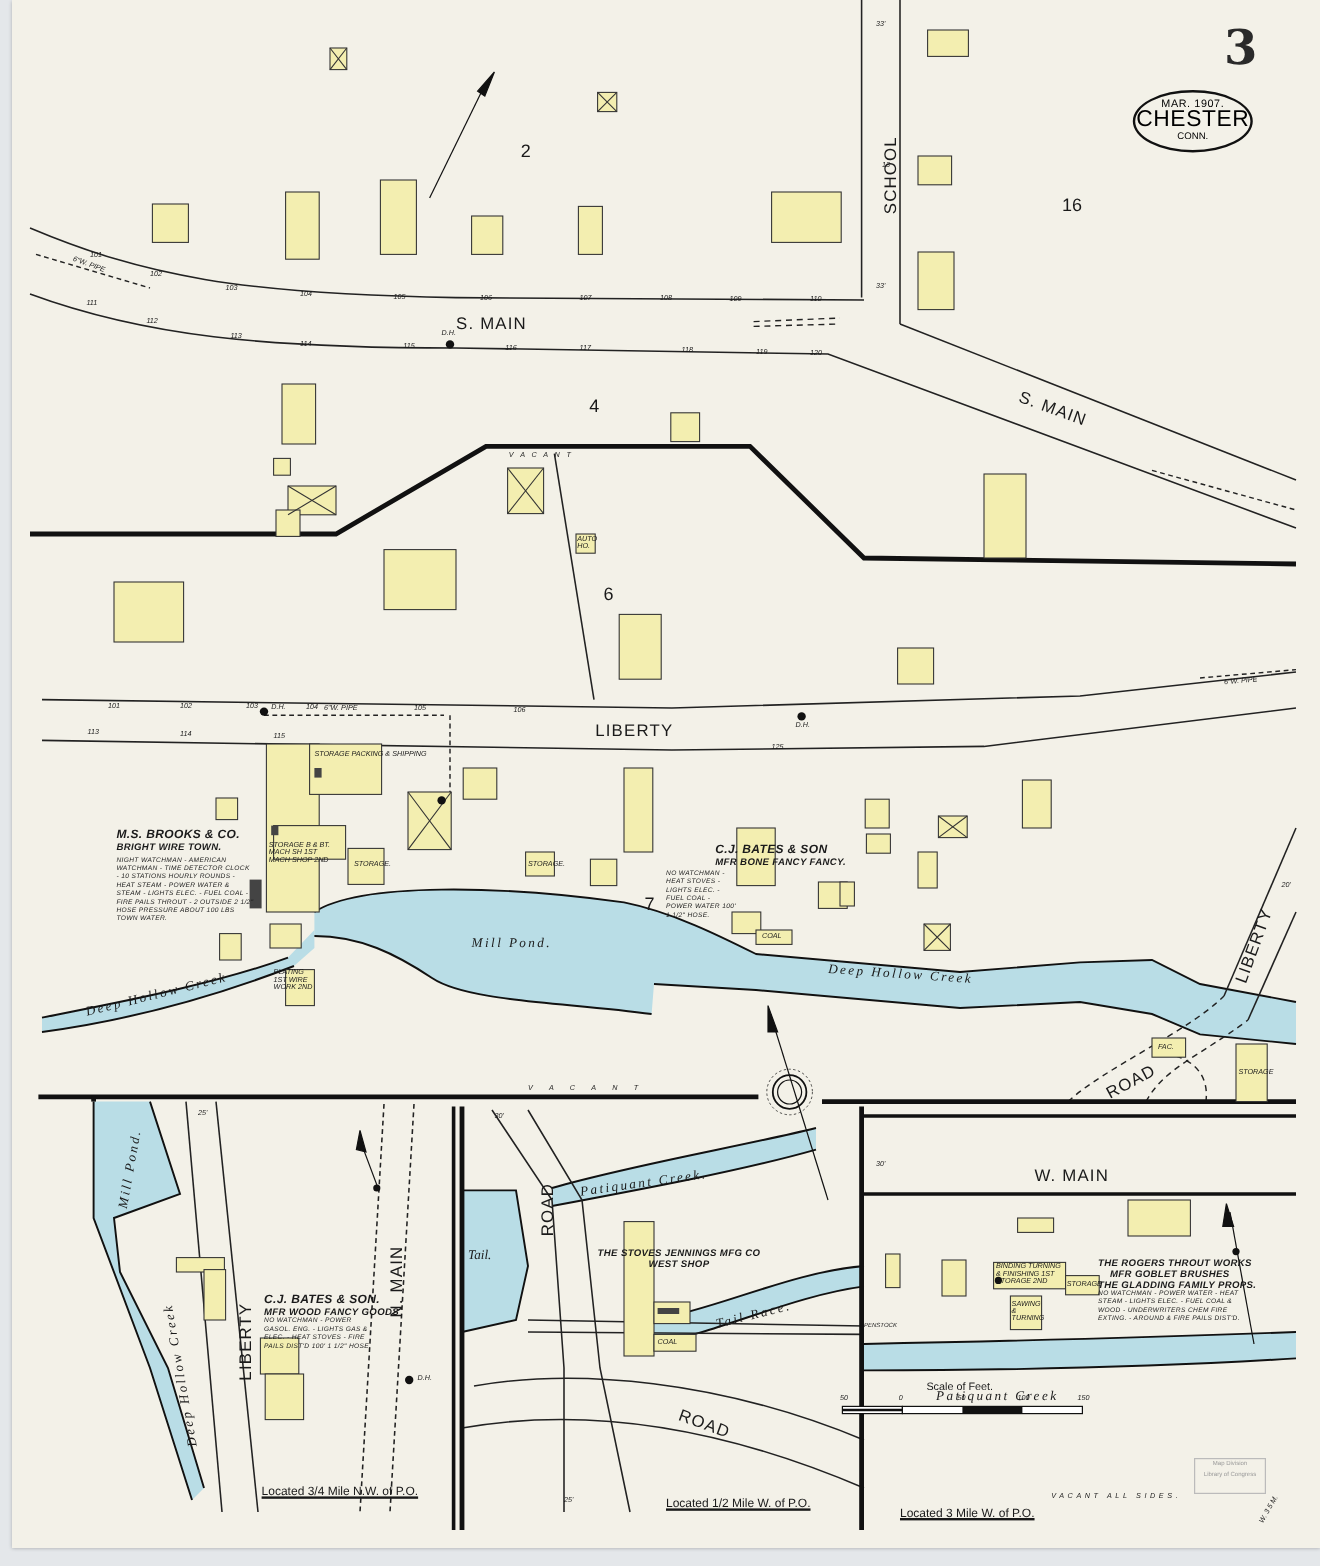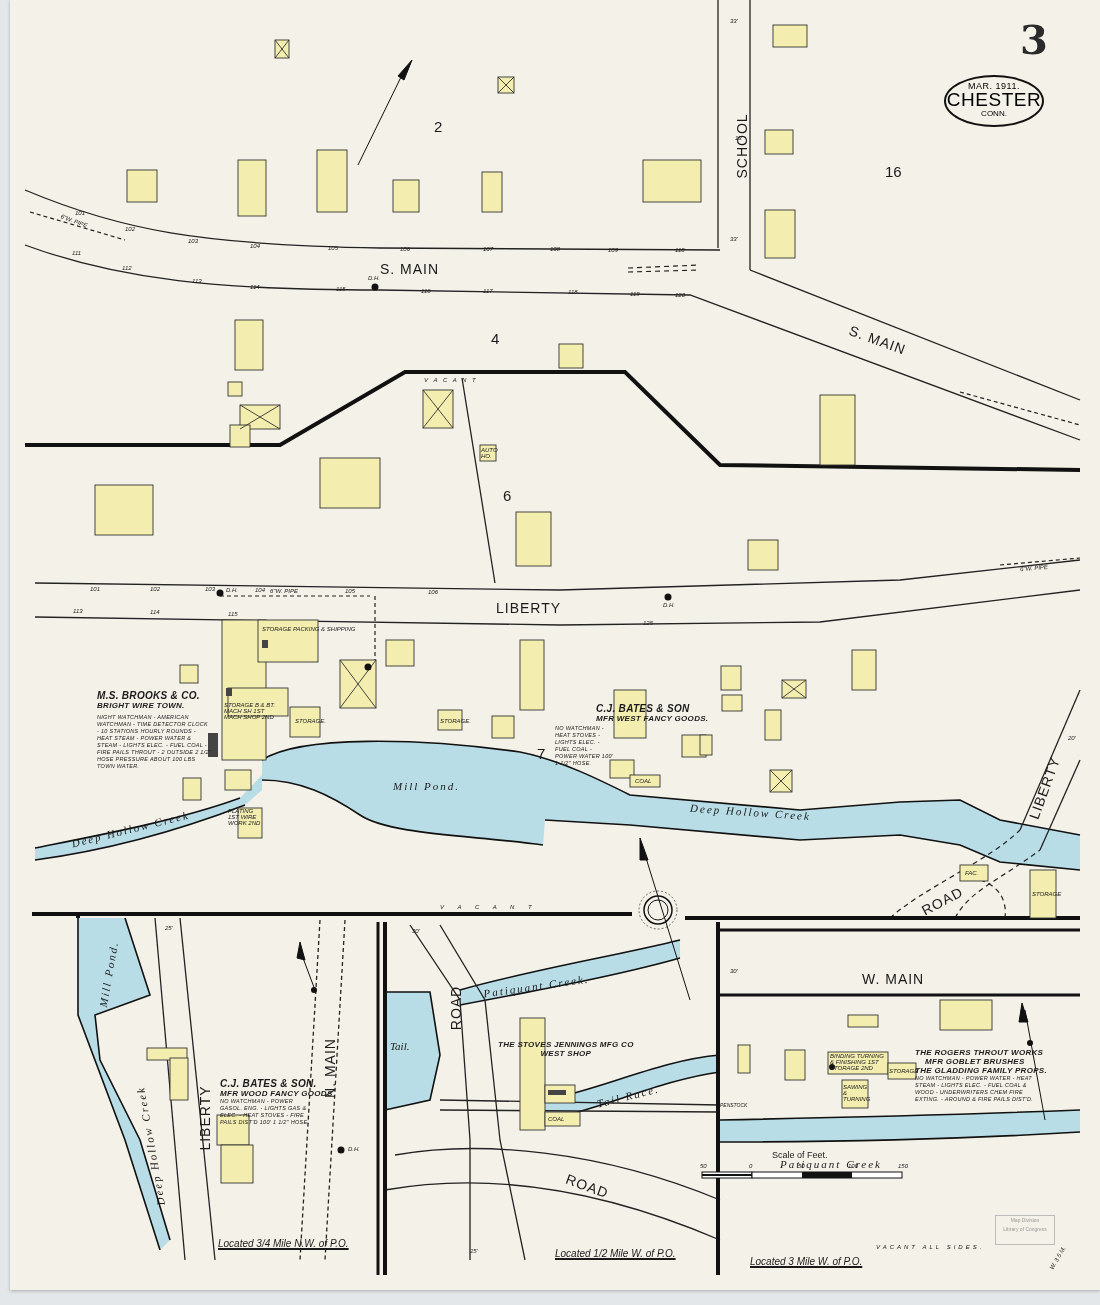--- a/index.html
+++ b/index.html
@@ -6,21 +6,21 @@
   body{width:1100px;height:1305px;background:#e4e7ea;overflow:hidden;position:relative;font-family:"Liberation Sans",sans-serif;}
   .sheet{position:absolute;left:10px;top:0;width:1090px;height:1290px;background:#f3f1e8;box-shadow:0 1px 3px rgba(0,0,0,.25);}
   svg.map{position:absolute;left:0;top:0;width:1100px;height:1305px;}
   .lbl{position:absolute;color:#1a1a1a;white-space:nowrap;}
   .street{font-family:"Liberation Sans",sans-serif;font-size:14px;letter-spacing:1px;}
   .blocknum{font-size:15px;}
   .firm{font-family:"Liberation Sans",sans-serif;font-style:italic;font-weight:bold;font-size:10px;letter-spacing:.3px;}
   .note{font-family:"Liberation Sans",sans-serif;font-style:italic;font-size:5.5px;line-height:7px;letter-spacing:.3px;white-space:normal;}
   .water{font-family:"Liberation Serif",serif;font-style:italic;font-size:11px;letter-spacing:2px;}
   .tiny{font-size:6px;font-style:italic;}
-  .located{font-family:"Liberation Sans",sans-serif;font-style:italic;font-size:10px;text-decoration:underline;text-decoration-thickness:1.5px;}
+  .located{font-family:"Liberation Sans",sans-serif;font-size:10px;text-decoration:underline;text-decoration-thickness:1.5px;}
   .cartouche{position:absolute;left:944px;top:75px;width:96px;height:48px;border:2.5px solid #111;border-radius:50%;text-align:center;background:#f3f1e8;}
   .cartouche .date{font-size:9px;margin-top:4px;letter-spacing:.5px;}
   .cartouche .town{font-size:19px;line-height:18px;letter-spacing:.5px;}
   .cartouche .state{font-size:8px;}
   .sheetno{position:absolute;left:1020px;top:16px;font-family:"DejaVu Serif",serif;font-weight:bold;font-size:40px;color:#2a2a2a;}
   .stamp{position:absolute;left:995px;top:1215px;width:58px;height:28px;border:1px solid #bbb;color:#999;font-size:5px;text-align:center;line-height:9px;}
 </style>
 </head>
 <body>
 
@@ -243,21 +243,21 @@
   <g>
     <rect x="702" y="1172" width="50" height="6" fill="#fff" stroke="#111" stroke-width="1"></rect>
     <line x1="702" y1="1175" x2="752" y2="1175" stroke="#111" stroke-width="2" stroke-dasharray="10,0"></line>
     <rect x="752" y="1172" width="150" height="6" fill="#fff" stroke="#111" stroke-width="1"></rect>
     <rect x="802" y="1172" width="50" height="6" fill="#111"></rect>
   </g>
 </svg>
 
 <div class="sheetno">3</div>
 <div class="cartouche">
-  <div class="date">MAR. 1911.</div>
+  <div class="date">MAR. 1907.</div>
   <div class="town">CHESTER</div>
   <div class="state">CONN.</div>
 </div>
 
 <div class="lbl blocknum" style="left:434px;top:118px">2</div>
 <div class="lbl blocknum" style="left:491px;top:330px">4</div>
 <div class="lbl blocknum" style="left:503px;top:487px">6</div>
 <div class="lbl blocknum" style="left:537px;top:745px">7</div>
 <div class="lbl blocknum" style="left:885px;top:163px">16</div>
 
@@ -283,21 +283,21 @@
 <div class="lbl water" style="left:390px;top:1040px;letter-spacing:0">Tail.</div>
 <div class="lbl water" style="left:596px;top:1090px;transform:rotate(-14deg)">Tail Race.</div>
 
 <div class="lbl" style="left:97px;top:690px">
   <div class="firm">M.S. BROOKS &amp; CO.</div>
   <div class="firm" style="font-size:8px">BRIGHT WIRE TOWN.</div>
   <div class="note" style="width:115px;margin-top:4px">NIGHT WATCHMAN - AMERICAN WATCHMAN - TIME DETECTOR CLOCK - 10 STATIONS HOURLY ROUNDS - HEAT STEAM - POWER WATER &amp; STEAM - LIGHTS ELEC. - FUEL COAL - FIRE PAILS THROUT - 2 OUTSIDE 2 1/2" HOSE PRESSURE ABOUT 100 LBS TOWN WATER.</div>
 </div>
 <div class="lbl" style="left:596px;top:703px">
   <div class="firm">C.J. BATES &amp; SON</div>
-  <div class="firm" style="font-size:8px">MFR WEST FANCY GOODS.</div>
+  <div class="firm" style="font-size:8px">MFR BONE FANCY FANCY.</div>
 </div>
 <div class="lbl note" style="left:555px;top:725px;width:60px">NO WATCHMAN - HEAT STOVES - LIGHTS ELEC. - FUEL COAL - POWER WATER 100' 1 1/2" HOSE.</div>
 <div class="lbl" style="left:220px;top:1078px">
   <div class="firm">C.J. BATES &amp; SON.</div>
   <div class="firm" style="font-size:8px">MFR WOOD FANCY GOODS</div>
   <div class="note" style="width:90px">NO WATCHMAN - POWER GASOL. ENG. - LIGHTS GAS &amp; ELEC. - HEAT STOVES - FIRE PAILS DIST'D 100' 1 1/2" HOSE.</div>
 </div>
 <div class="lbl" style="left:498px;top:1040px;text-align:center">
   <div class="firm" style="font-size:8px">THE STOVES JENNINGS MFG CO</div>
   <div class="firm" style="font-size:8px">WEST SHOP</div>

